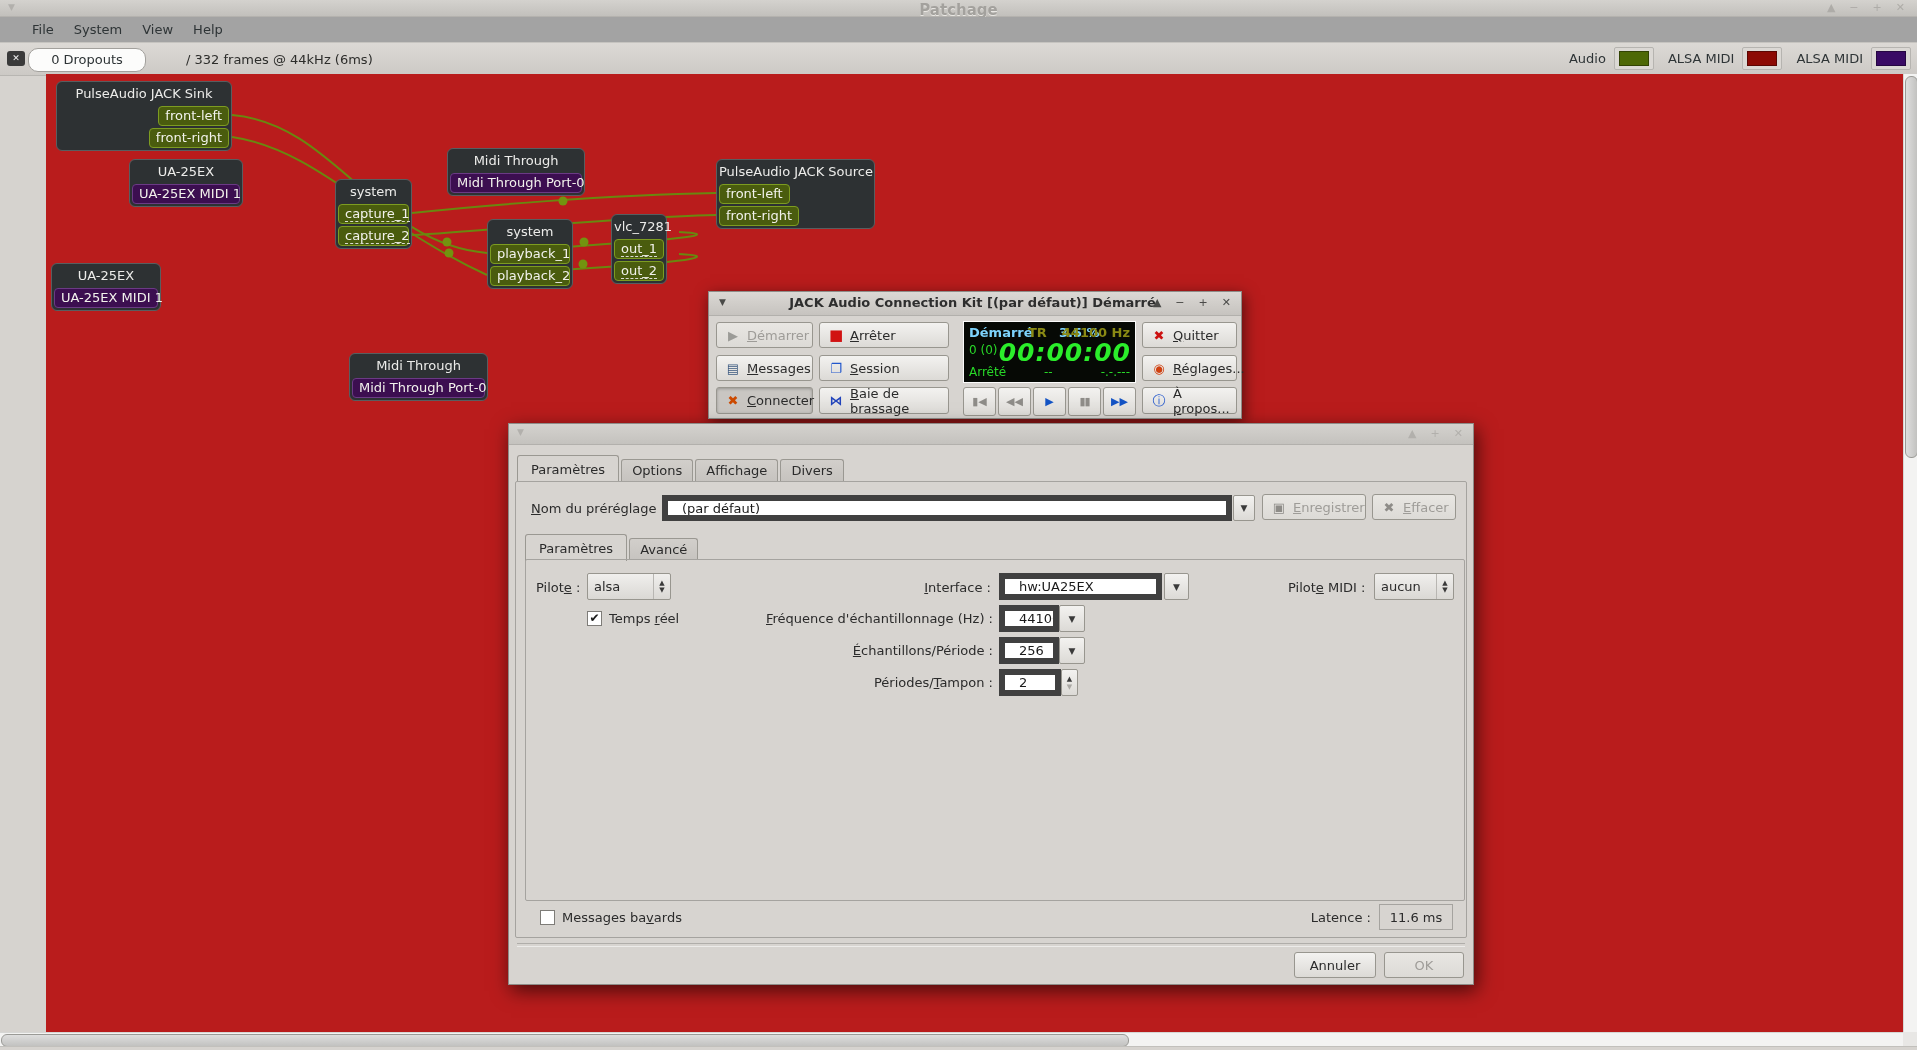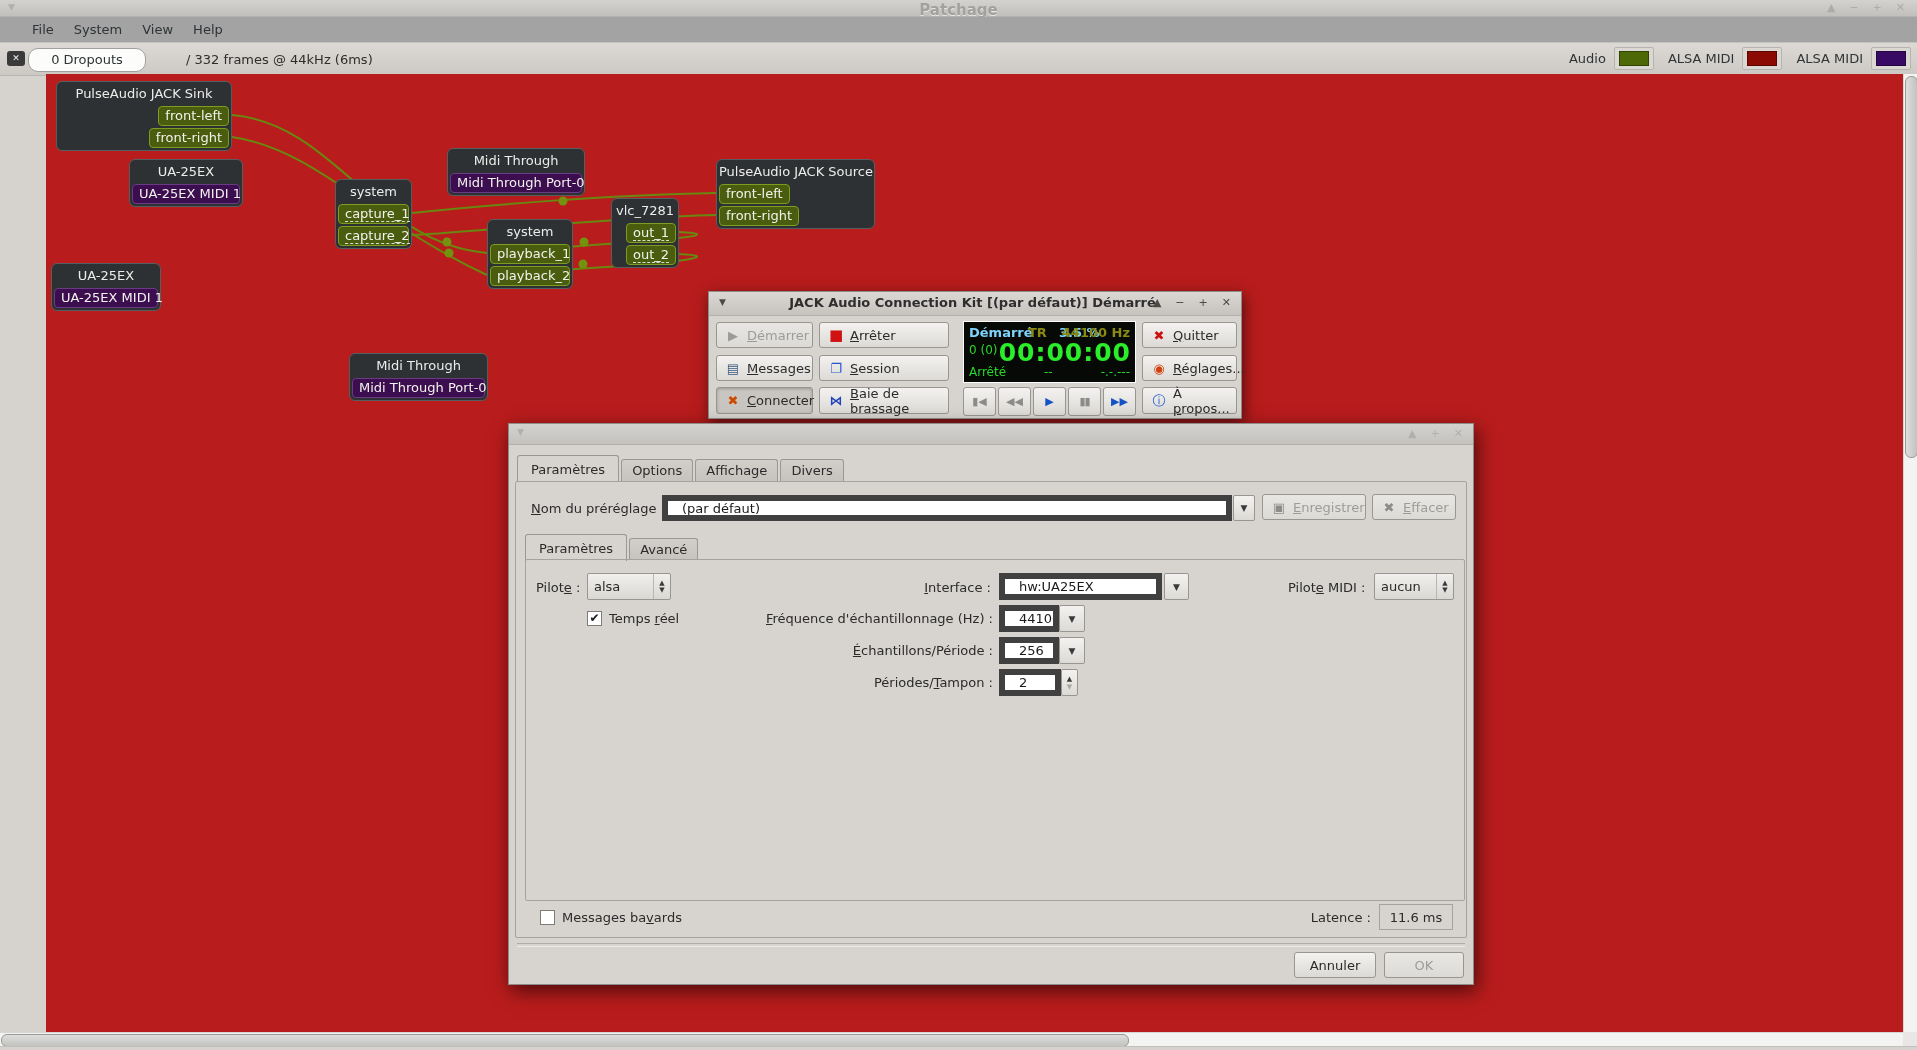--- a/index.html
+++ b/index.html
@@ -69,21 +69,21 @@
     border:1px solid #8e8c88;box-shadow:2px 4px 14px rgba(0,0,0,.55);z-index:5;}
   .jackwin .jtitle{position:absolute;left:0;top:0;width:100%;height:23px;
     background:linear-gradient(#dbd8d4,#c6c3bf);border-bottom:1px solid #b2b0ac;}
   .jackwin .jtitle .ttext{position:absolute;left:0;right:0;top:3px;text-align:center;font-weight:bold;color:#2e2e2e;}
   .jackwin .jbtn{position:absolute;font-size:13px;}
   .lcd{position:absolute;left:254px;top:29px;width:171px;height:60px;background:#060905;border:1px solid #fbfbfb;}
   .lcd span{position:absolute;white-space:nowrap;}
   .lcd .yel{color:#7dd3fc;font-weight:bold;}
   .lcd .dimyel{color:#8a8a14;font-weight:bold;}
   .lcd .grn{color:#28d828;font-size:12px;}
-  .lcd .bigtime{color:#2bee2b;font-size:25px;font-weight:bold;letter-spacing:1px;}
+  .lcd .bigtime{color:#2bee2b;font-size:25px;font-weight:bold;letter-spacing:1px;font-style:italic;}
   .tbtn{position:absolute;top:95px;width:31px;height:27px;display:flex;align-items:center;justify-content:center;
     background:linear-gradient(#f3f2f0,#dcdad6);border:1px solid #98968f;border-radius:3px;font-size:11px;color:#8e8c88;}
   .tbtn.accent{color:#1353c4;}
 
   
   .dialog{position:absolute;left:508px;top:423px;width:964px;height:560px;background:#d7d4d0;
     border:1px solid #8e8c88;box-shadow:3px 6px 18px rgba(0,0,0,.6);z-index:10;}
   .dialog .dtitle{position:absolute;left:0;top:0;width:100%;height:20px;
     background:linear-gradient(#d4d2ce,#c4c2be);border-bottom:1px solid #b2b0ac;}
   .dialog .dtitle .ttext{position:absolute;left:0;right:0;top:2px;text-align:center;font-weight:bold;color:#9c9a96;text-shadow:0 1px 0 #e6e4e0;}
@@ -185,21 +185,21 @@
       <div class="gnode out" style="left: 289px; top: 105px; width: 77px;">
         <div class="ntitle">system</div>
         <div class="gport audio selected"><span class="plabel">capture_1</span></div>
         <div class="gport audio selected"><span class="plabel">capture_2</span></div>
       </div>
       <div class="gnode in" style="left: 441px; top: 145px; width: 86px;">
         <div class="ntitle">system</div>
         <div class="gport audio"><span class="plabel">playback_1</span></div>
         <div class="gport audio"><span class="plabel">playback_2</span></div>
       </div>
-      <div class="gnode out" style="left: 565px; top: 124px; width: 68px;">
+      <div class="gnode out" style="left: 565px; top: 140px; width: 56px;">
         <div class="ntitle">vlc_7281</div>
         <div class="gport audio selected"><span class="plabel">out_1</span></div>
         <div class="gport audio selected"><span class="plabel">out_2</span></div>
       </div>
       <div class="gnode in" style="left: 670px; top: 85px; width: 159px;">
         <div class="ntitle">PulseAudio JACK Source</div>
         <div class="gport audio"><span class="plabel">front-left</span></div>
         <div class="gport audio"><span class="plabel">front-right</span></div>
       </div>
       <div class="gnode in" style="left: 5px; top: 189px; width: 110px;">

